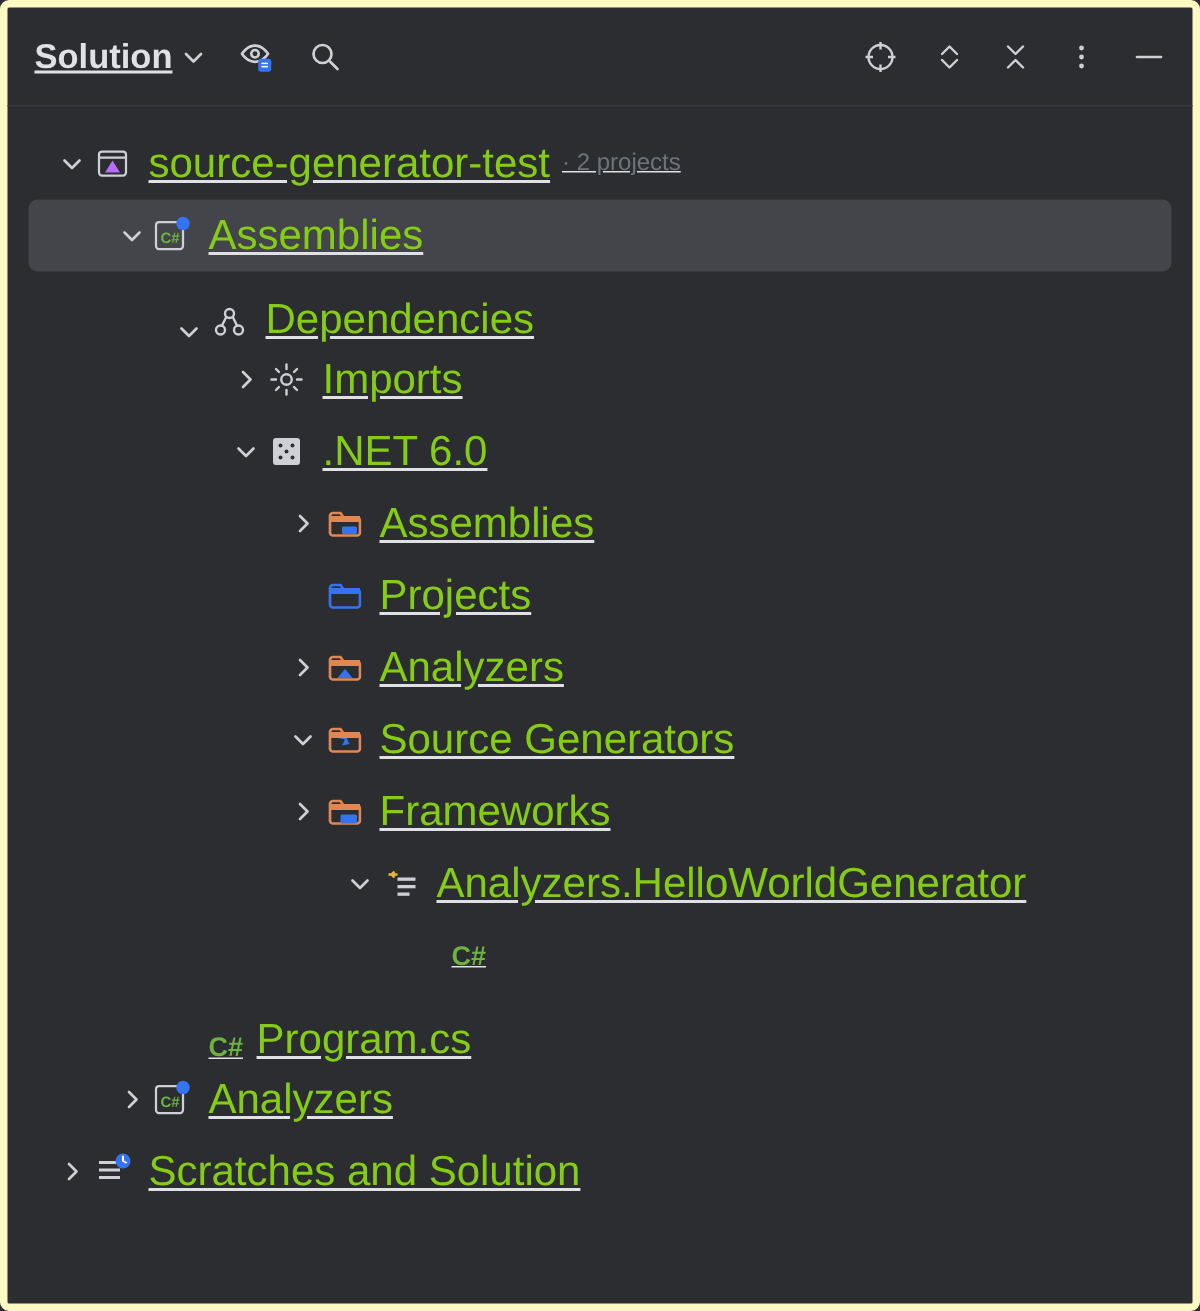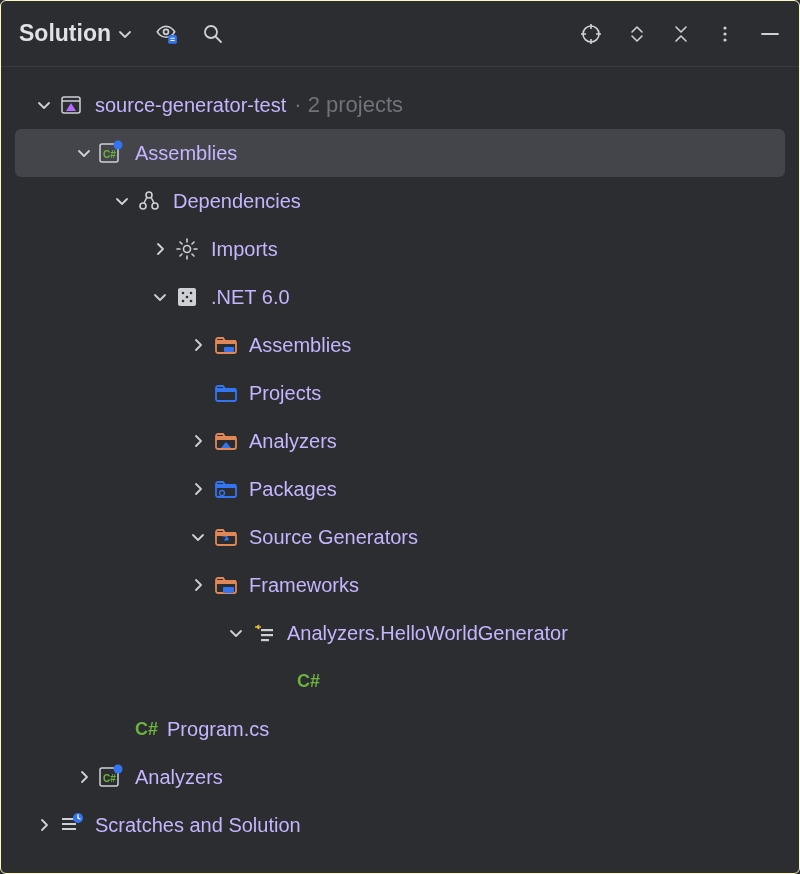--- a/index.html
+++ b/index.html
@@ -8,22 +8,23 @@
     color: #dfe1e5;
     font-family: -apple-system, BlinkMacSystemFont, "Segoe UI", sans-serif;
     font-size: 20px;
     width: 800px;
     height: 874px;
     overflow: hidden;
   }
   .panel {
     background: #2b2d30;
     height: 100%;
-    border: 1px solid #fef9c3;
+    border: 5px solid #fef9c3;
     border-radius: 6px;
+    text-decoration: underline;
   }
   .header {
     display: flex;
     align-items: center;
     height: 66px;
     padding: 0 18px;
     border-bottom: 1px solid #393b40;
   }
   .title {
     font-size: 23px;
@@ -54,21 +55,21 @@
     align-items: center;
     height: 48px;
     border-radius: 6px;
     cursor: pointer;
   }
   .row.selected {
     background: #43454a;
   }
   .indent-0 { padding-left: 16px; }
   .indent-1 { padding-left: 56px; }
-  .indent-2 { padding-left: 94px; }
+  .indent-2 { padding-left: 94px; align-items: flex-end; }
   .indent-3 { padding-left: 132px; align-items: center; }
   .indent-4 { padding-left: 170px; }
   .indent-5 { padding-left: 208px; }
   .indent-6 { padding-left: 282px; }
   .chev {
     width: 26px;
     display: flex;
     justify-content: center;
     align-items: center;
     flex-shrink: 0;
@@ -77,28 +78,28 @@
   .node-icon {
     width: 28px;
     height: 28px;
     display: flex;
     align-items: center;
     justify-content: center;
     margin-right: 10px;
     flex-shrink: 0;
   }
   .label {
-    font-size: 20px;
-    color: #c4b5fd;
+    font-size: 28px;
+    color: #84cc16;
     white-space: nowrap;
     font-weight: 500;
   }
   .label-muted {
     color: #6f737a;
-    font-size: 22px;
+    font-size: 16px;
     margin-left: 8px;
     font-weight: 400;
   }
   .cs-prefix {
     color: #6db33f;
     font-weight: 700;
     font-size: 18px;
     margin-right: 9px;
   }
 </style>
@@ -288,35 +289,20 @@
       <span class="node-icon">
         <svg width="24" height="24" viewBox="0 0 24 24">
             <path d="M3 7a2 2 0 012-2h5l2 3h9a2 2 0 012 2v8a2 2 0 01-2 2H5a2 2 0 01-2-2V7z" fill="none" stroke="#E08855" stroke-width="1.8"></path>
             <rect x="3" y="7" width="20" height="4" fill="#E08855"></rect>
             <path d="M13 13l5 6H8z" fill="#3574F0"></path>
           </svg>
       </span>
       <span class="label">Analyzers</span>
     </div>
 
-    <div class="row indent-4">
-      <span class="chev">
-        <svg width="16" height="16" viewBox="0 0 16 16">
-            <path d="M6 3l5 5-5 5" stroke="#CED0D6" stroke-width="1.8" fill="none" stroke-linecap="round" stroke-linejoin="round"></path>
-          </svg>
-      </span>
-      <span class="node-icon">
-        <svg width="24" height="24" viewBox="0 0 24 24">
-            <path d="M3 7a2 2 0 012-2h5l2 3h9a2 2 0 012 2v8a2 2 0 01-2 2H5a2 2 0 01-2-2V7z" fill="none" stroke="#3574F0" stroke-width="1.8"></path>
-            <rect x="3" y="7" width="20" height="4" fill="#3574F0"></rect>
-            <circle cx="9" cy="16" r="2.5" fill="#2b2d30" stroke="#3574F0" stroke-width="1.3"></circle>
-          </svg>
-      </span>
-      <span class="label">Packages</span>
-    </div>
 
     <div class="row indent-4">
       <span class="chev">
         <svg width="16" height="16" viewBox="0 0 16 16">
             <path d="M3 6l5 5 5-5" stroke="#CED0D6" stroke-width="1.8" fill="none" stroke-linecap="round" stroke-linejoin="round"></path>
           </svg>
       </span>
       <span class="node-icon">
         <svg width="24" height="24" viewBox="0 0 24 24">
             <path d="M3 7a2 2 0 012-2h5l2 3h9a2 2 0 012 2v8a2 2 0 01-2 2H5a2 2 0 01-2-2V7z" fill="none" stroke="#E08855" stroke-width="1.8"></path>

